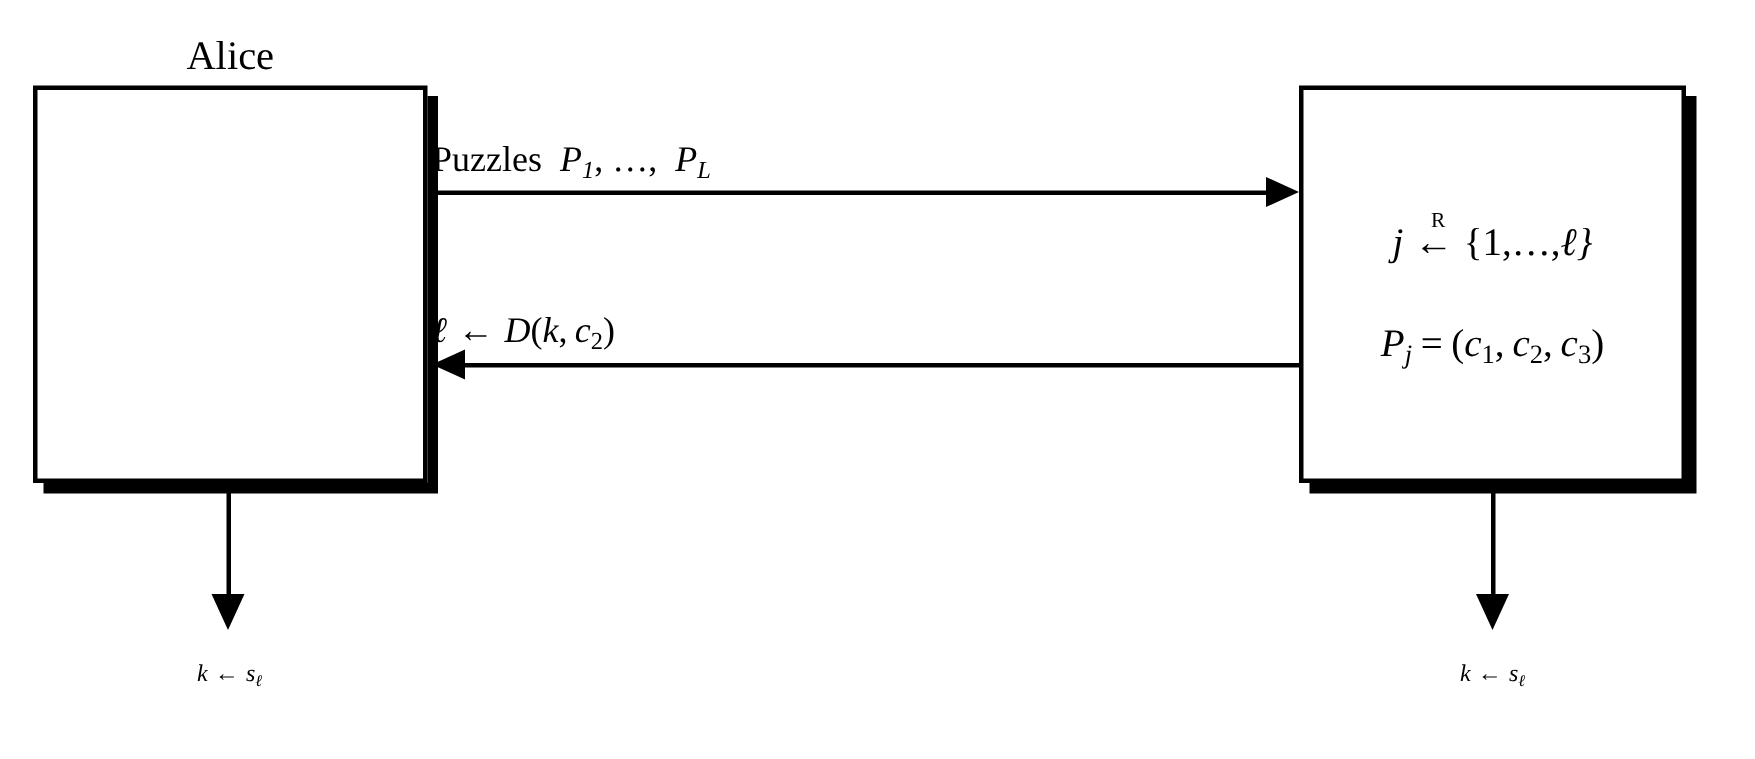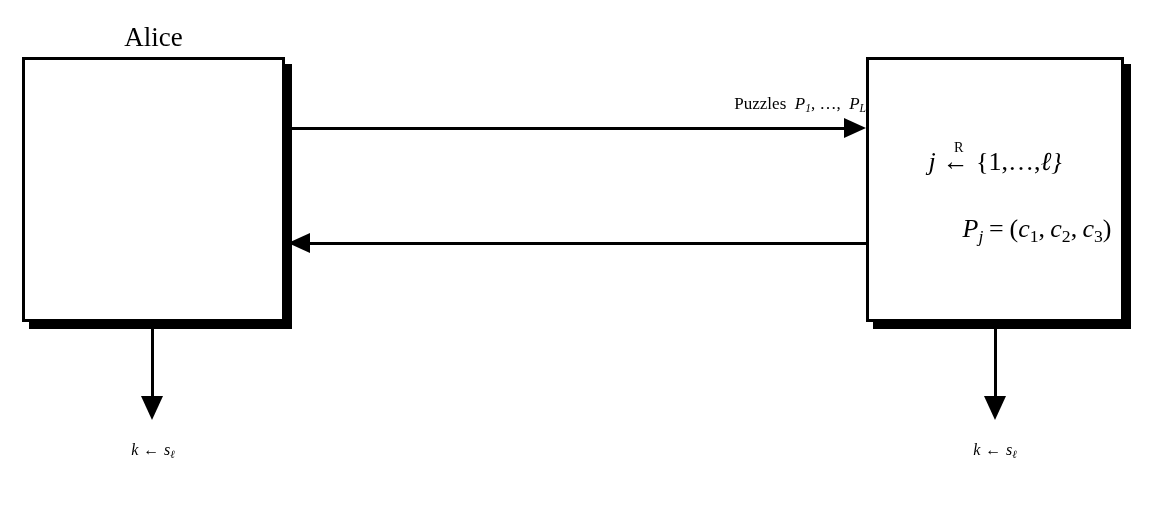--- a/index.html
+++ b/index.html
@@ -92,23 +92,23 @@
     width: 0;
     height: 0;
     border-top: 10px solid transparent;
     border-bottom: 10px solid transparent;
   }
   .harrow-head.right { border-left: 22px solid #000; }
   .harrow-head.left  { border-right: 22px solid #000; }
 
   .msg-label {
     position: absolute;
-    text-align: right;
+    text-align: left;
     white-space: nowrap;
-    font-size: 17px;
+    font-size: 24px;
     line-height: 1;
   }
 
   
   .varrow-line {
     position: absolute;
     width: 3px;
     background: #000;
   }
   .varrow-head {
@@ -136,32 +136,35 @@
 
   <div class="party-box" style="left:22px; top:57px; width:263px; height:265px;"></div>
 
 
   <div class="party-box" style="left:866px; top:57px; width:258px; height:265px;">
 
     <div class="box-line" style="top:89px;">
       <span class="mi">j</span><span class="randarrow"><span class="ra-arrow">←</span><span class="ra-r">R</span></span><span class="mup">{1,</span><span class="mup">…</span><span class="mup">,</span><span class="mi">ℓ}</span>
     </div>
 
-    <div class="box-line" style="top:156px;padding-left:42px;">
+    <div class="box-line" style="top:156px;">
       <span class="mi">P</span><sub>j</sub><span class="mup" style="padding:0 0.22em;">=</span><span class="mup">(</span><span class="mi">c</span><sub class="sub-up" style="font-style:normal;">1</sub><span class="mup">, </span><span class="mi">c</span><sub style="font-style:normal;">2</sub><span class="mup">, </span><span class="mi">c</span><sub style="font-style:normal;">3</sub><span class="mup">)</span>
     </div>
   </div>
 
   <div class="msg-label" style="left:288px; top:95px; width:578px;">
     <span class="mup">Puzzles</span><span>&nbsp;&nbsp;</span><span class="mi">P</span><sub class="sub-up">1</sub><span class="mup">,</span><span>&nbsp;</span><span class="mup">…</span><span class="mup">,</span><span>&nbsp;&nbsp;</span><span class="mi">P</span><sub>L</sub>
   </div>
 
   <div class="harrow-line" style="left:288px; top:127px; width:560px;"></div>
   <div class="harrow-head right" style="left:844px; top:118px;"></div>
 
+  <div class="msg-label" style="left:288px; top:209px; width:578px;">
+    <span class="mi">ℓ</span><span class="mup" style="padding:0 0.30em;">←</span><span class="mi">D</span><span class="mup">(</span><span class="mi">k</span><span class="mup">, </span><span class="mi">c</span><sub style="font-style:normal;">2</sub><span class="mup">)</span>
+  </div>
 
   <div class="harrow-line" style="left:310px; top:242px; width:556px;"></div>
   <div class="harrow-head left" style="left:288px; top:233px;"></div>
 
   <div class="varrow-line" style="left:151px; top:322px; height:76px;"></div>
   <div class="varrow-head" style="left:141px; top:396px;"></div>
   <div class="out-label" style="left:32px; top:442px; width:242px;">
     <span class="mi">k</span><span class="mup" style="padding:0 0.30em;">←</span><span class="mi">s</span><sub>ℓ</sub>
   </div>
 

